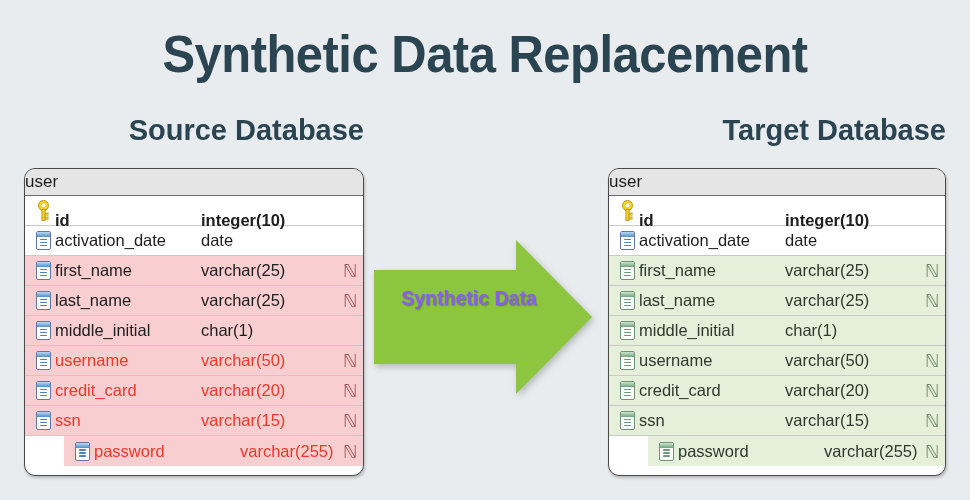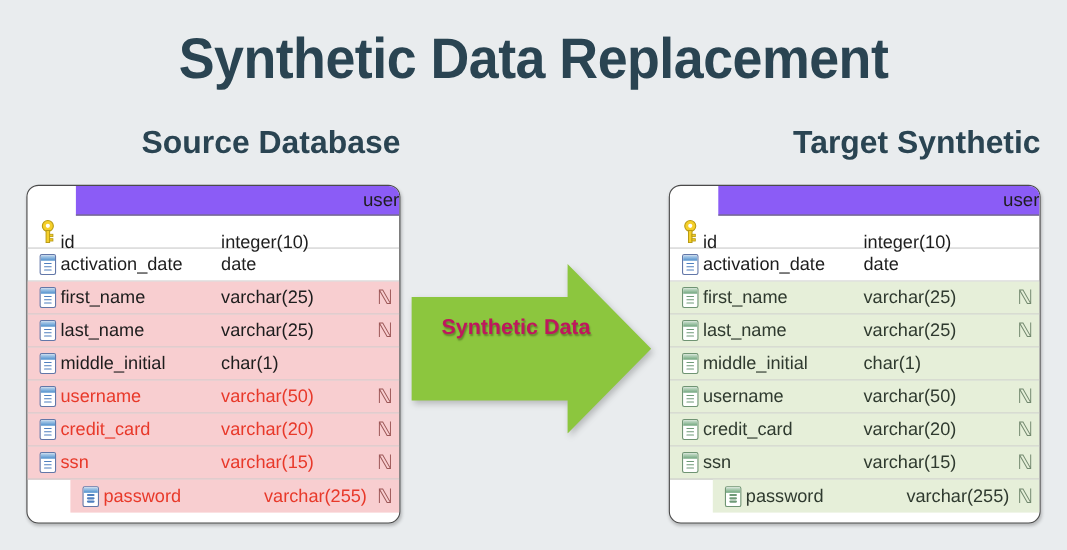--- a/index.html
+++ b/index.html
@@ -56,26 +56,25 @@
     box-shadow: 1px 2px 3px rgba(0,0,0,0.22);
     overflow: hidden;
     padding-bottom: 9px;
   }
   #card-source { left: 24px;  width: 340px; }
   #card-target { left: 608px; width: 338px; }
 
   .table-name {
     height: 27px;
     line-height: 26px;
-    text-align: right;
+    text-align: left;
     font-size: 17px;
     color: #1d1d1d;
     border-bottom: 1.3px solid #6d6d6d;
-    background: #8b5cf6;
-    margin-left: 44px;
+    background: #e5e5e5;
   }
 
   .rows { display: block; }
 
   .db-row {
     display: flex;
     align-items: center;
     height: 30px;
     border-bottom: 1px solid #c9c9c9;
     padding-left: 6px;
@@ -142,21 +141,21 @@
   }
   .col-null {
     flex: 0 0 26px;
     text-align: center;
     font-size: 18px;
     color: #8f4a4a;
     font-family: "DejaVu Sans", sans-serif;
   }
 
   .db-row.pk .col-name,
-  .db-row.pk .col-type { font-weight: 400; margin-top: 20px; }
+  .db-row.pk .col-type { font-weight: 700; margin-top: 20px; }
 
   
   .db-row.pink  { background: #f8ced0; }
   .db-row.pink.alert .col-name,
   .db-row.pink.alert .col-type { color: #e8392a; }
   .db-row.pink .col-null { color: #9c5757; }
 
   .db-row.green { background: #e6efd9; }
   .db-row.green .col-name,
   .db-row.green .col-type { color: #2f3a2f; }
@@ -311,21 +310,21 @@
             <div class="dot"></div>
           </div>
         </span>
         <span class="col-name">password</span>
         <span class="col-type">varchar(255)</span>
         <span class="col-null">ℕ</span>
       </div>
     </div>
 </div>
 
-<div class="section-caption" id="caption-target" style="color: rgb(42, 68, 82);">Target Synthetic</div>
+<div class="section-caption" id="caption-target" style="color: rgb(42, 68, 82);">Target Database</div>
 
 <div class="db-card" id="card-target">
   <div class="table-name">user</div>
   <div class="rows" id="target-rows">
       <div class="db-row pk">
         <span class="row-icon">
           <svg width="15" height="21" viewBox="0 0 15 21" class="key-icon">
             <circle cx="7.5" cy="5.5" r="5" fill="#f5cf2a" stroke="#b89a12" stroke-width="1"></circle>
             <circle cx="7.5" cy="5.3" r="1.9" fill="#ffffff"></circle>
             <rect x="5.9" y="9.5" width="3.2" height="11" fill="#f5cf2a" stroke="#b89a12" stroke-width="0.9"></rect>
@@ -442,15 +441,15 @@
         <span class="col-null">ℕ</span>
       </div>
     </div>
 </div>
 
 <div id="transform-arrow">
   <svg width="218" height="154" viewBox="0 0 218 154" xmlns="http://www.w3.org/2000/svg">
     <polygon id="arrow-shape" points="0,30 142,30 142,0 218,77 142,154 142,124 0,124" fill="#8cc63e"></polygon>
   </svg>
 </div>
-<div id="arrow-label" style="color: #be185d;">
+<div id="arrow-label" style="color: #8b5cf6;">
   <div>Synthetic Data</div>
 </div>
 
 </body></html>

